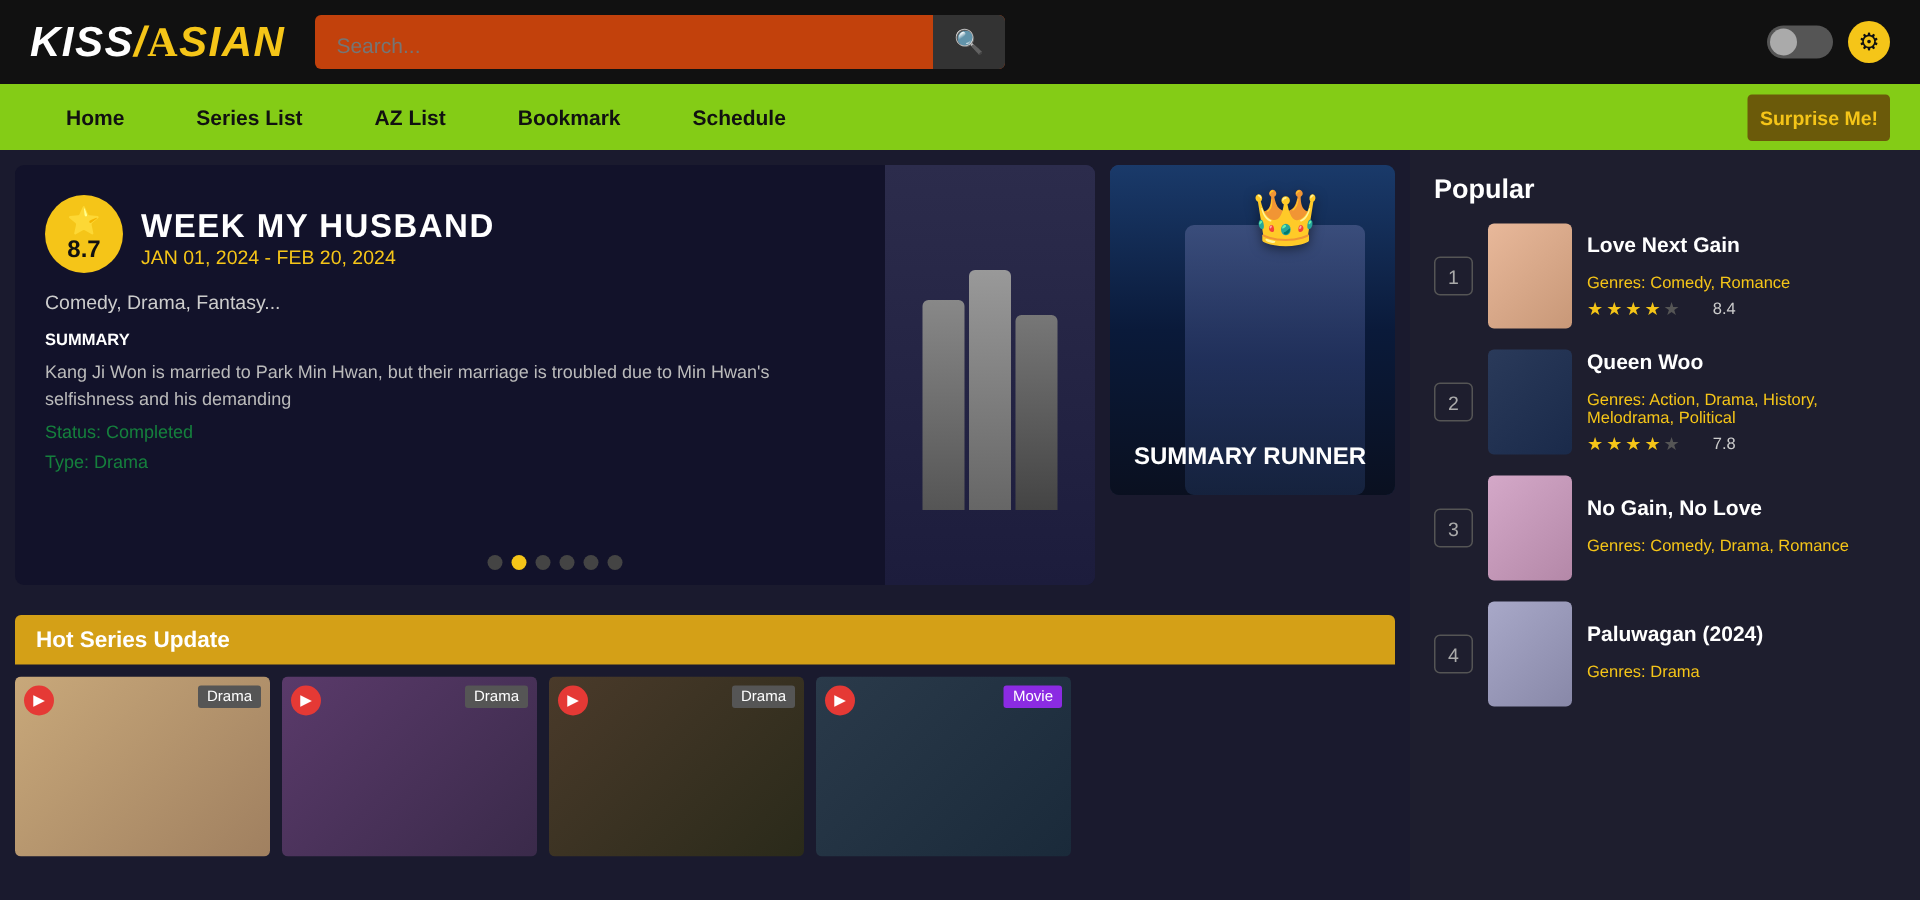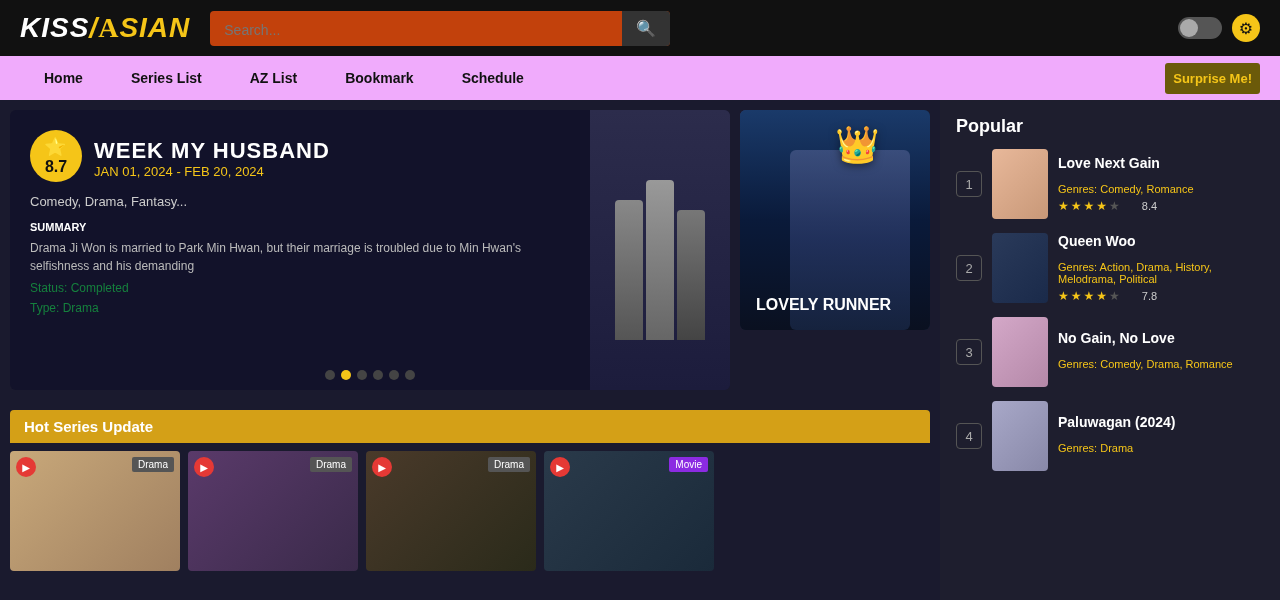--- a/index.html
+++ b/index.html
@@ -81,21 +81,21 @@
       display: flex;
       align-items: center;
       justify-content: center;
       color: #111;
       font-size: 16px;
       cursor: pointer;
     }
 
     
     .nav {
-      background: #f0abfc;
+      background: #84cc16;
       height: 44px;
       display: flex;
       align-items: center;
       padding: 0 20px;
       gap: 0;
     }
     .nav-item {
       color: #111;
       font-weight: bold;
       font-size: 14px;
@@ -426,21 +426,21 @@
               <span style="font-size:18px;">⭐</span>
               <span class="score">8.7</span>
             </div>
             <div>
               <div class="featured-title">WEEK MY HUSBAND</div>
               <div class="featured-date">JAN 01, 2024 - FEB 20, 2024</div>
             </div>
           </div>
           <div class="featured-genres">Comedy, Drama, Fantasy...</div>
           <div class="summary-label">SUMMARY</div>
-          <div class="summary-text">Drama Ji Won is married to Park Min Hwan, but their marriage is troubled due to Min Hwan's selfishness and his demanding</div>
+          <div class="summary-text">Kang Ji Won is married to Park Min Hwan, but their marriage is troubled due to Min Hwan's selfishness and his demanding</div>
           <div class="featured-meta">Status: Completed</div>
           <div class="featured-meta">Type: Drama</div>
         </div>
         <div class="featured-poster">
           <div class="poster-placeholder">
 
             <div style="display:flex;gap:3px;align-items:flex-end;height:180px;">
               <div style="width:28px;height:140px;background:linear-gradient(180deg,#888,#555);border-radius:4px 4px 0 0;"></div>
               <div style="width:28px;height:160px;background:linear-gradient(180deg,#999,#666);border-radius:4px 4px 0 0;"></div>
               <div style="width:28px;height:130px;background:linear-gradient(180deg,#777,#444);border-radius:4px 4px 0 0;"></div>
@@ -457,21 +457,21 @@
         </div>
       </div>
 
       <div class="trending-card" style="width:190px;min-width:190px;">
         <div class="trending-bg">
           <div style="width:100%;height:100%;background:linear-gradient(180deg,#1a3a6a 0%,#0a1a3a 50%,#0a1020 100%);position:absolute;inset:0;"></div>
           <div class="trending-person"></div>
         </div>
         <div class="crown-icon">👑</div>
         <div class="trending-text">
-          <div style="font-size:16px;font-weight:bold;color:#fff;">LOVELY RUNNER</div>
+          <div style="font-size:16px;font-weight:bold;color:#fff;">SUMMARY RUNNER</div>
         </div>
       </div>
 
     </div>
 
     <div>
       <div class="hot-series-header">Hot Series Update</div>
       <div class="series-grid">
 
         <div class="series-card">

